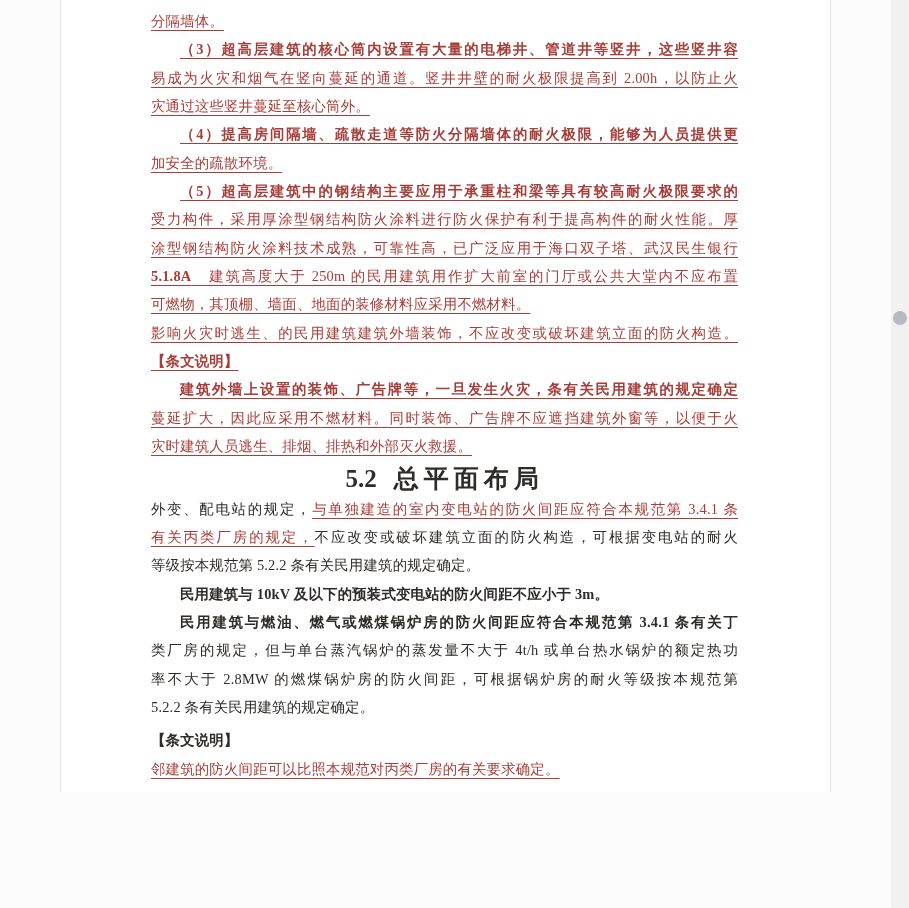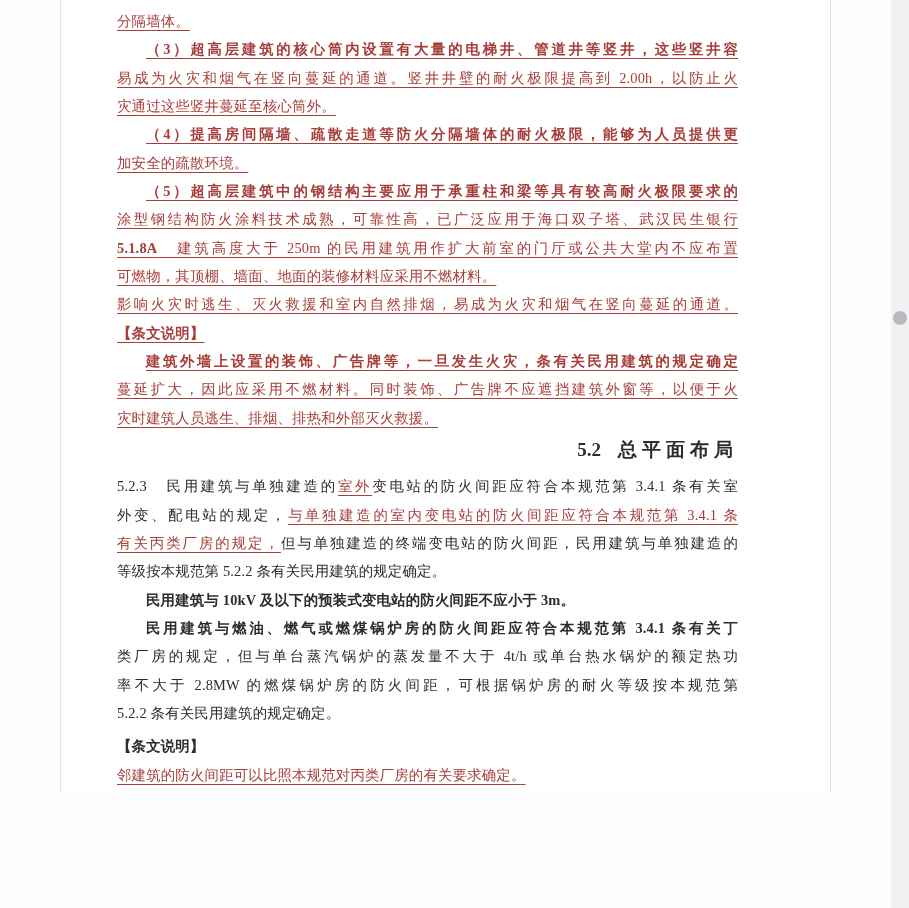--- a/index.html
+++ b/index.html
@@ -15,21 +15,21 @@
     width:909px;height:908px;overflow:hidden;
     font-family:"Liberation Serif","DejaVu Serif",serif;
     background:var(--canvas);
   }
   .canvas{position:relative;width:909px;height:908px;overflow:hidden;}
   .page{
     position:absolute;left:60px;top:0;width:771px;height:792px;
     background:#ffffff;
     border-left:1px solid var(--edge);
     border-right:1px solid var(--edge);
-    padding:7px 92px 0 56px;
+    padding:7px 92px 0 90px;
   }
   .lines{display:block;}
   .text-line{
     font-size:14.4px;
     line-height:28.35px;
     color:var(--black);
     letter-spacing:0.2px;
     white-space:normal;
   }
   .text-line.indent{text-indent:29px;font-weight:bold;}
@@ -45,23 +45,23 @@
     text-underline-offset:4px;
   }
   .run.rub{
     color:var(--red);font-weight:bold;
     text-decoration:underline;
     text-decoration-color:var(--red);
     text-decoration-thickness:1px;
     text-underline-offset:4px;
   }
   .heading-line{
-    margin:5px 0 9px;
-    text-align:right;
-    font-size:19px;
+    margin:5px 0 3px;
+    text-align:center;
+    font-size:25px;
     line-height:26px;
     font-weight:bold;
     color:var(--black);
   }
   .heading-title{margin-left:17px;letter-spacing:5px;}
   .scrollbar{
     position:absolute;right:0;top:0;width:18px;height:908px;
     background:var(--track);
   }
   .scroll-thumb{
@@ -78,36 +78,36 @@
   <div class="page">
 
     <div class="lines">
         <div class="text-line"><span class="run ru">分隔墙体。</span></div>
         <div class="text-line indent justify"><span class="run ru">（3）超高层建筑的核心筒内设置有大量的电梯井、管道井等竖井，这些竖井容</span></div>
         <div class="text-line justify"><span class="run ru">易成为火灾和烟气在竖向蔓延的通道。竖井井壁的耐火极限提高到 2.00h，以防止火</span></div>
         <div class="text-line"><span class="run ru">灾通过这些竖井蔓延至核心筒外。</span></div>
         <div class="text-line indent justify"><span class="run ru">（4）提高房间隔墙、疏散走道等防火分隔墙体的耐火极限，能够为人员提供更</span></div>
         <div class="text-line"><span class="run ru">加安全的疏散环境。</span></div>
         <div class="text-line indent justify"><span class="run ru">（5）超高层建筑中的钢结构主要应用于承重柱和梁等具有较高耐火极限要求的</span></div>
+        <div class="text-line justify"><span class="run ru">受力构件，采用厚涂型钢结构防火涂料进行防火保护有利于提高构件的耐火性能。厚</span></div>
         <div class="text-line justify"><span class="run ru">涂型钢结构防火涂料技术成熟，可靠性高，已广泛应用于海口双子塔、武汉民生银行</span></div>
         <div class="text-line justify"><span class="run rub">5.1.8A</span><span class="run ru">　建筑高度大于 250m 的民用建筑用作扩大前室的门厅或公共大堂内不应布置</span></div>
         <div class="text-line"><span class="run ru">可燃物，其顶棚、墙面、地面的装修材料应采用不燃材料。</span></div>
-        <div class="text-line justify"><span class="run ru">影响火灾时逃生、灭火救援和室内自然排烟，易成为火灾和烟气在竖向蔓延的通道。</span></div>
+        <div class="text-line justify"><span class="run ru">影响火灾时逃生、的民用建筑建筑外墙装饰，不应改变或破坏建筑立面的防火构造。</span></div>
         <div class="text-line"><span class="run rub">【条文说明】</span></div>
         <div class="text-line indent justify"><span class="run ru">建筑外墙上设置的装饰、广告牌等，一旦发生火灾，条有关民用建筑的规定确定</span></div>
         <div class="text-line justify"><span class="run ru">蔓延扩大，因此应采用不燃材料。同时装饰、广告牌不应遮挡建筑外窗等，以便于火</span></div>
         <div class="text-line"><span class="run ru">灾时建筑人员逃生、排烟、排热和外部灭火救援。</span></div>
       </div>
 
     <div class="heading-line"><span class="run kb">5.2</span><span class="run kb heading-title">总平面布局</span></div>
 
     <div class="lines">
-        <div class="text-line justify"><span class="run k">5.2.3　民用建筑与单独建造的</span><span class="run ru">室外</span><span class="run k">变电站的防火间距应符合本规范第 3.4.1 条有关室</span></div>
         <div class="text-line justify"><span class="run k">外变、配电站的规定，</span><span class="run ru">与单独建造的室内变电站的防火间距应符合本规范第 3.4.1 条</span></div>
-        <div class="text-line justify"><span class="run ru">有关丙类厂房的规定，</span><span class="run k">但与单独建造的终端变电站的防火间距，民用建筑与单独建造的</span></div>
+        <div class="text-line justify"><span class="run ru">有关丙类厂房的规定，</span><span class="run k">不应改变或破坏建筑立面的防火构造，可根据变电站的耐火</span></div>
         <div class="text-line"><span class="run k">等级按本规范第 5.2.2 条有关民用建筑的规定确定。</span></div>
         <div class="text-line indent"><span class="run k">民用建筑与 10kV 及以下的预装式变电站的防火间距不应小于 3m。</span></div>
         <div class="text-line indent justify"><span class="run k">民用建筑与燃油、燃气或燃煤锅炉房的防火间距应符合本规范第 3.4.1 条有关丁</span></div>
         <div class="text-line justify"><span class="run k">类厂房的规定，但与单台蒸汽锅炉的蒸发量不大于 4t/h 或单台热水锅炉的额定热功</span></div>
         <div class="text-line justify"><span class="run k">率不大于 2.8MW 的燃煤锅炉房的防火间距，可根据锅炉房的耐火等级按本规范第</span></div>
         <div class="text-line"><span class="run k">5.2.2 条有关民用建筑的规定确定。</span></div>
         <div class="text-line" style="margin-top: 5px;"><span class="run kb">【条文说明】</span></div>
         <div class="text-line"><span class="run ru">邻建筑的防火间距可以比照本规范对丙类厂房的有关要求确定。</span></div>
       </div>
 

